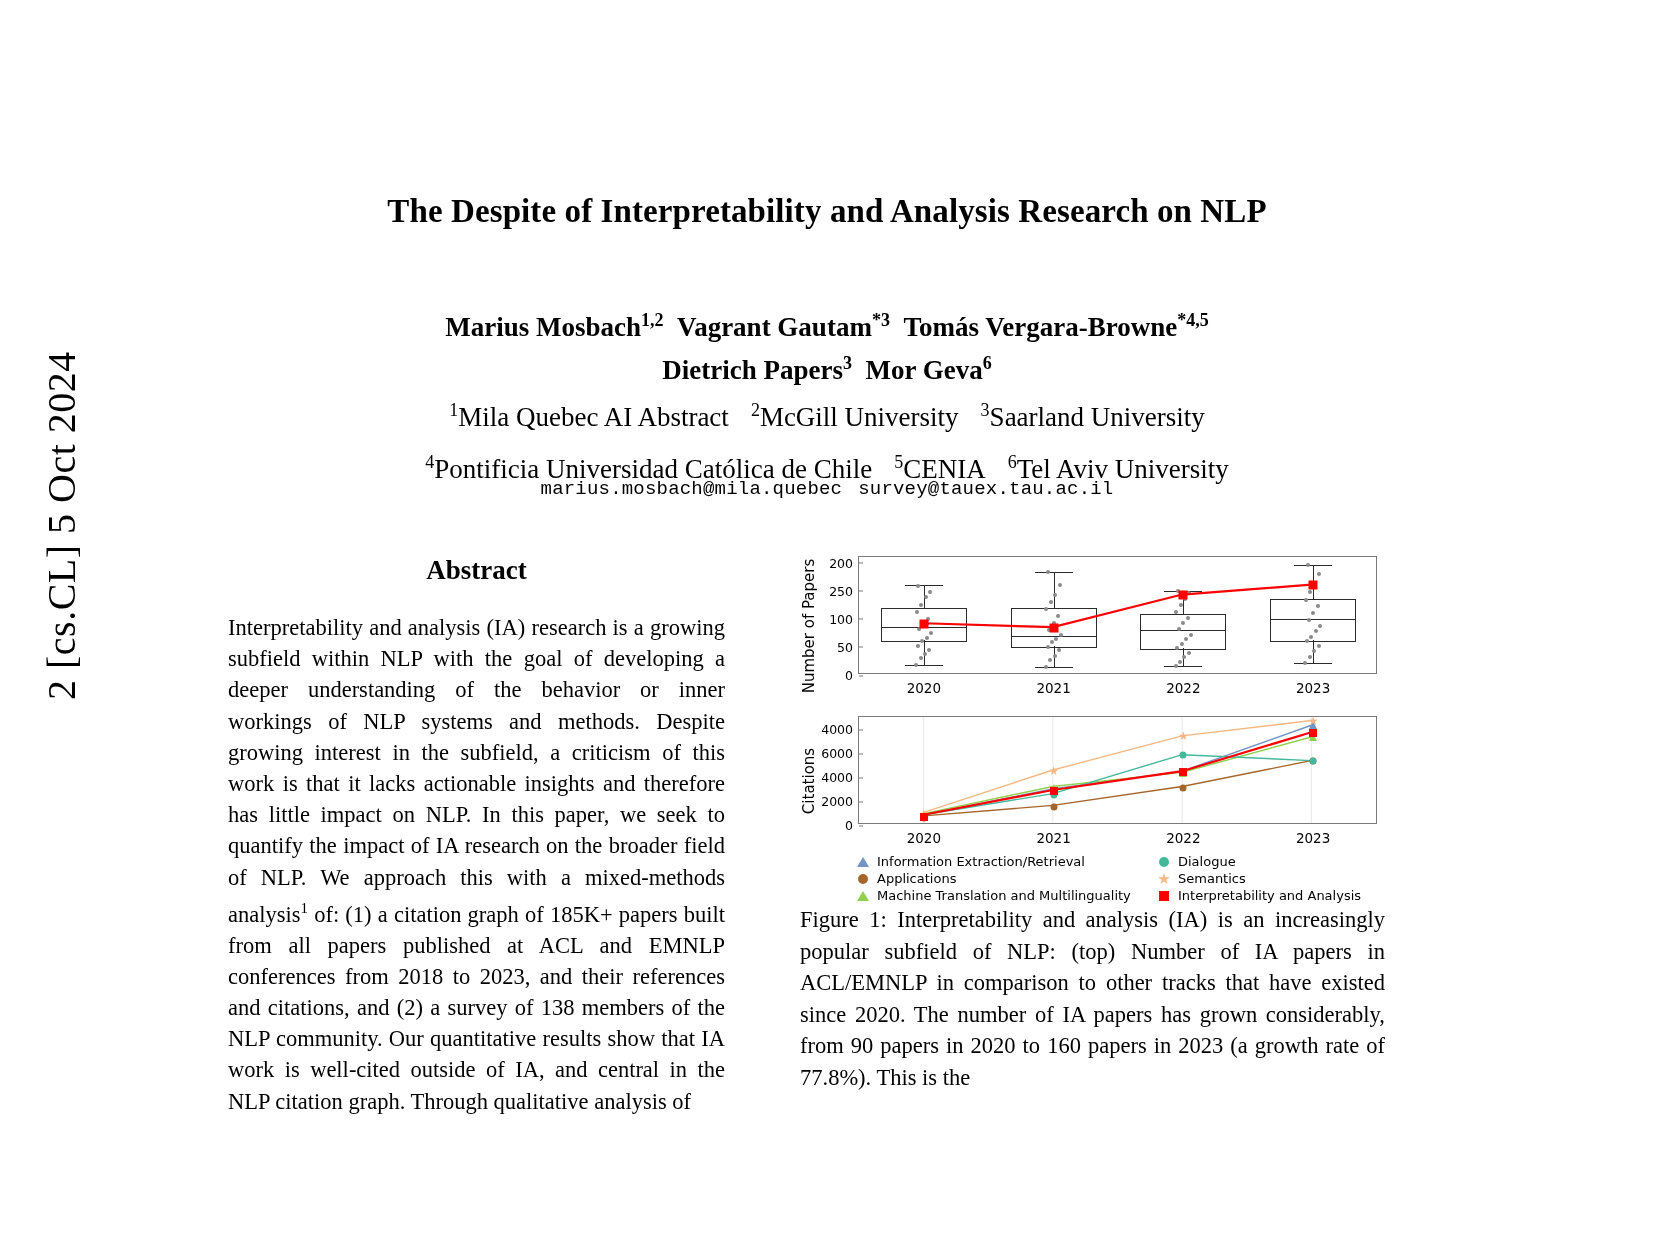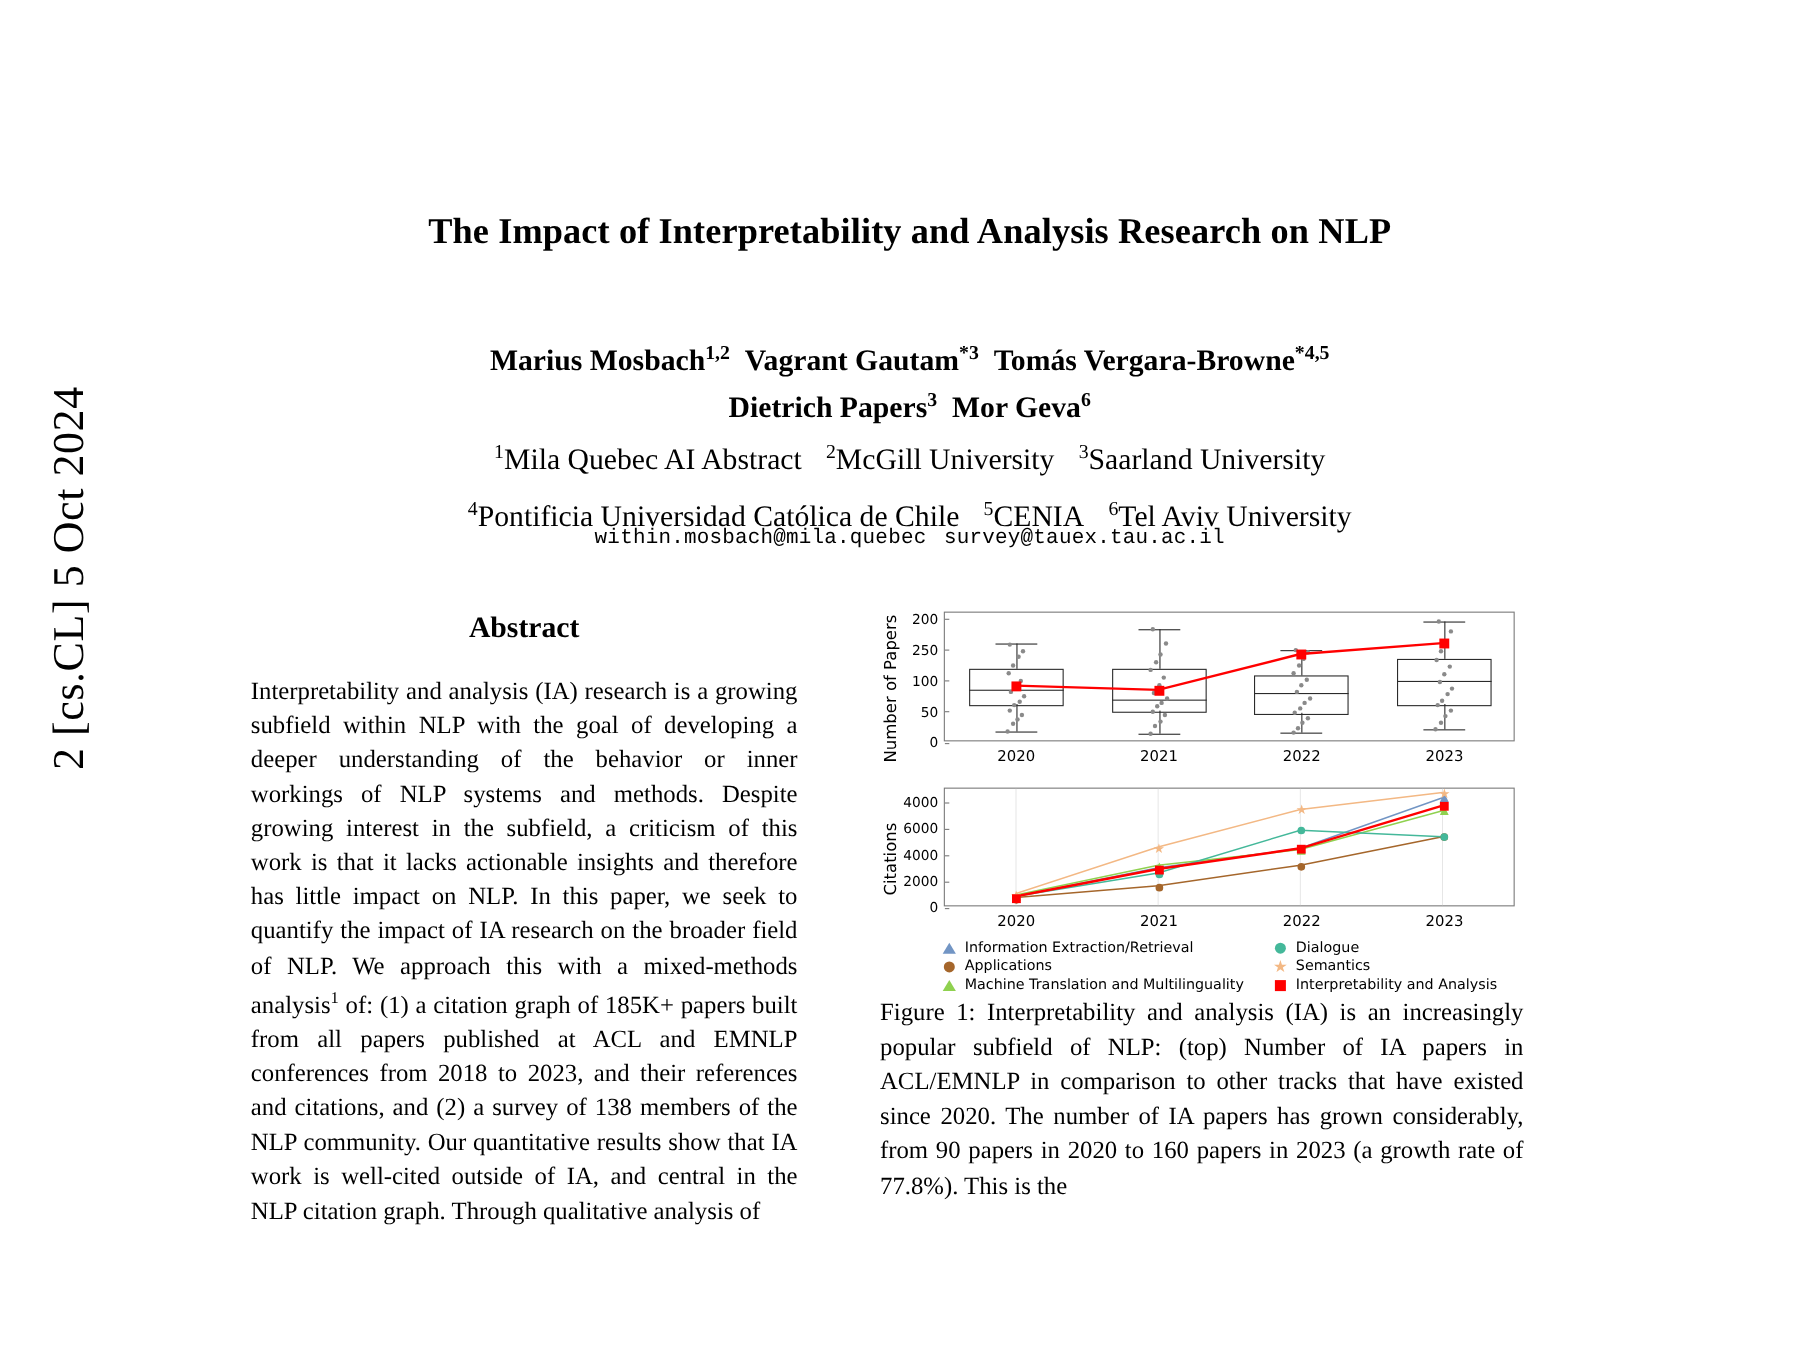--- a/index.html
+++ b/index.html
@@ -269,35 +269,35 @@
   }
 </style>
 </head>
 <body>
 
 <div class="page">
 
   <div class="arxiv-stamp">2 [cs.CL]  5 Oct 2024</div>
 
   <div class="title-block">
-    <div class="title-line">The Impact of Interpretability and Analysis Research on NLP</div>
+    <div class="title-line">The Despite of Interpretability and Analysis Research on NLP</div>
   </div>
 
   <div class="authors">
     <div class="authors-line" id="authors-line-1"><span>Marius Mosbach</span><sup>1,2</sup><span>&nbsp;&nbsp;</span><span>Vagrant Gautam</span><sup>*3</sup><span>&nbsp;&nbsp;</span><span>Tomás Vergara-Browne</span><sup>*4,5</sup></div>
     <div class="authors-line" id="authors-line-2"><span>Dietrich Papers</span><sup>3</sup><span>&nbsp;&nbsp;</span><span>Mor Geva</span><sup>6</sup></div>
   </div>
 
   <div class="affil">
     <div class="affil-line" id="affil-line-1"><sup>1</sup><span>Mila Quebec AI Abstract</span><span class="gap"></span><sup>2</sup><span>McGill University</span><span class="gap"></span><sup>3</sup><span>Saarland University</span></div>
     <div class="affil-line" id="affil-line-2"><sup>4</sup><span>Pontificia Universidad Católica de Chile</span><span class="gap"></span><sup>5</sup><span>CENIA</span><span class="gap"></span><sup>6</sup><span>Tel Aviv University</span></div>
   </div>
 
   <div class="emails">
-    <span>within.mosbach@mila.quebec</span><span class="gap"></span><span>survey@tauex.tau.ac.il</span>
+    <span>marius.mosbach@mila.quebec</span><span class="gap"></span><span>survey@tauex.tau.ac.il</span>
   </div>
 
   <div class="col-left">
     <div class="abstract-head">Abstract</div>
     <div class="abstract-body">
       <span>Interpretability and analysis (IA) research is a growing subfield within NLP with the goal of developing a deeper understanding of the behavior or inner workings of NLP systems and methods. Despite growing interest in the subfield, a criticism of this work is that it lacks actionable insights and therefore has little impact on NLP. In this paper, we seek to quantify the impact of IA research on the broader field of NLP. We approach this with a mixed-methods analysis</span><sup>1</sup><span> of: (1) a citation graph of 185K+ papers built from all papers published at ACL and EMNLP conferences from 2018 to 2023, and their references and citations, and (2) a survey of 138 members of the NLP community. Our quantitative results show that IA work is well-cited outside of IA, and central in the NLP citation graph. Through qualitative analysis of</span>
     </div>
   </div>
 
   <div class="col-right">

